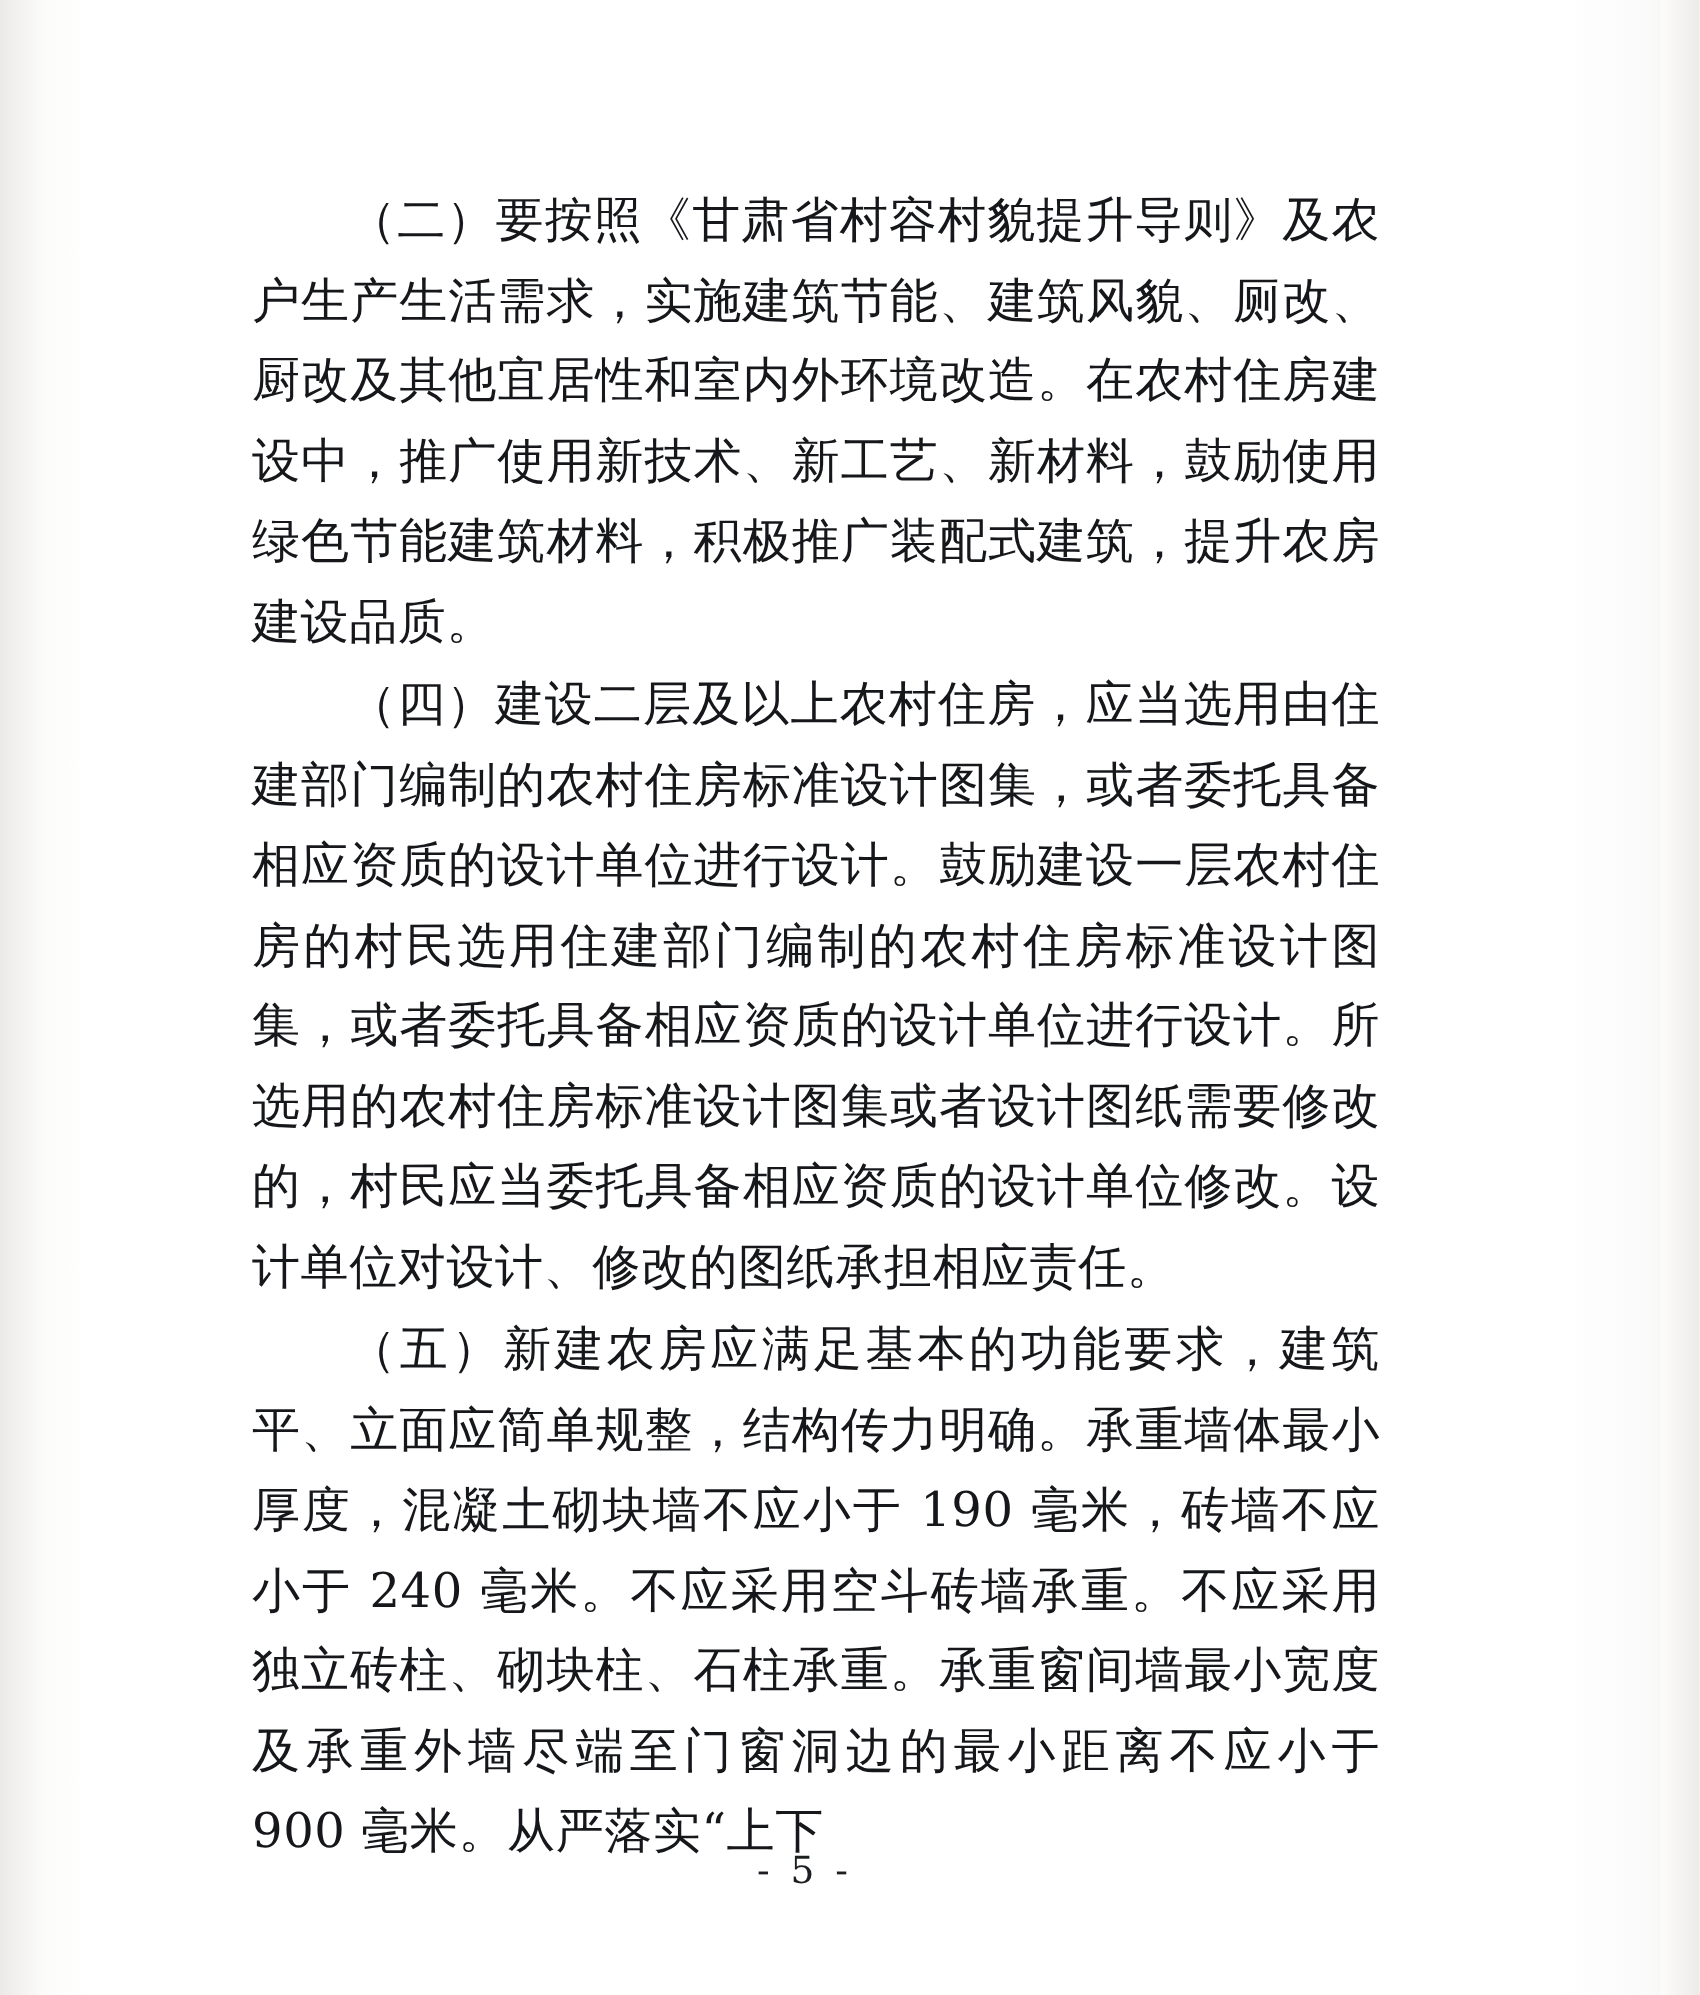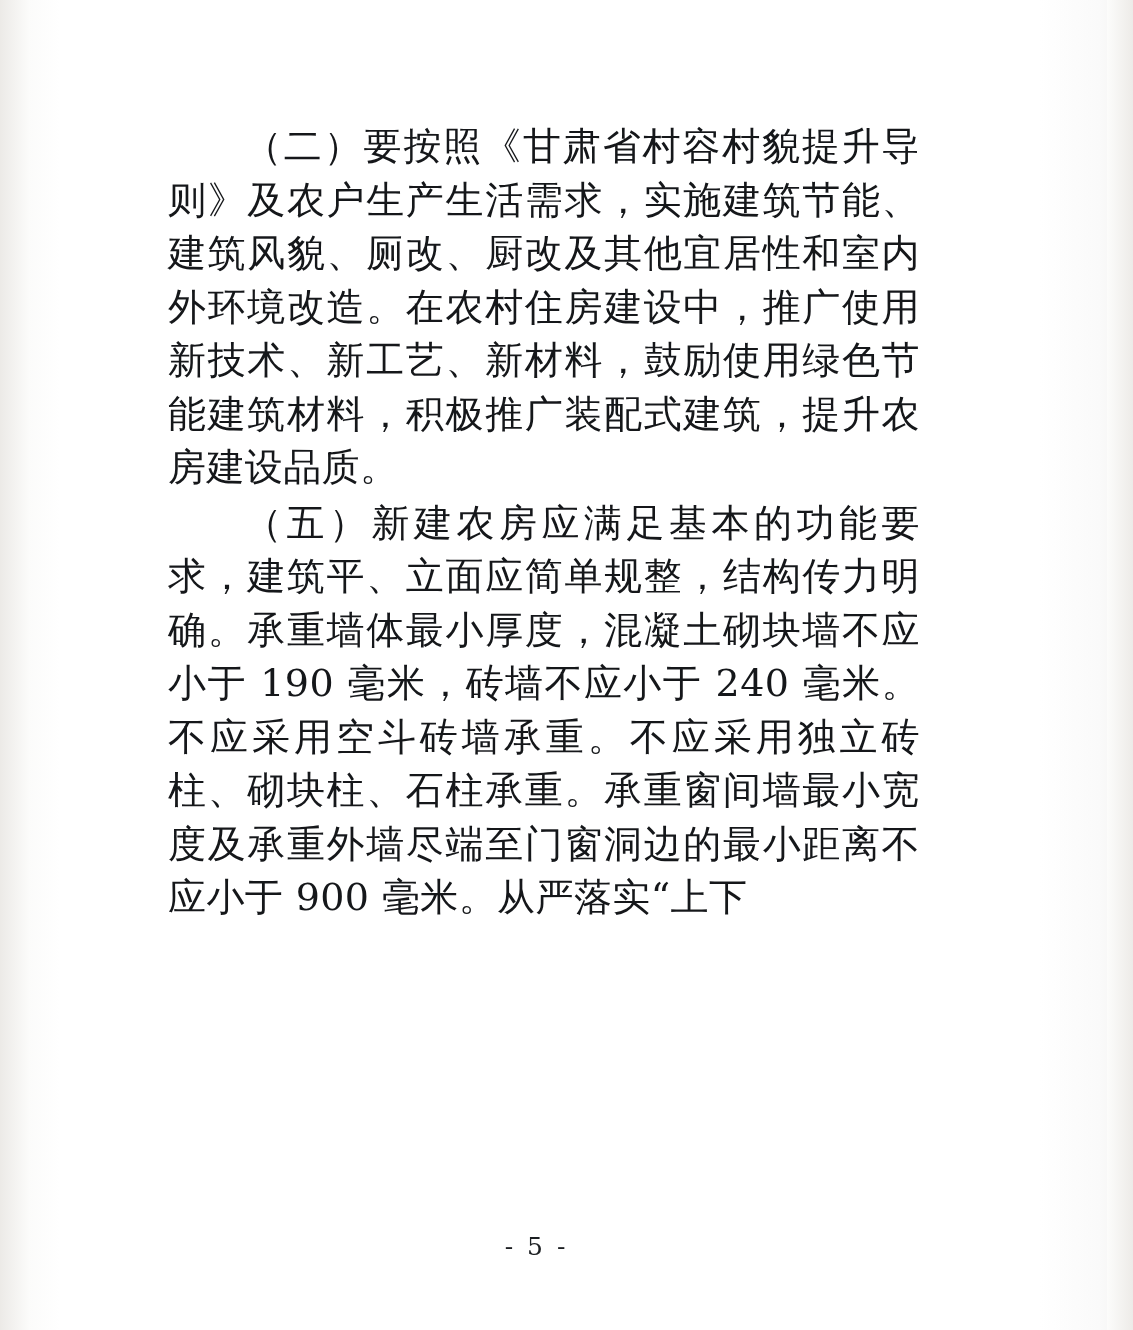--- a/index.html
+++ b/index.html
@@ -36,21 +36,21 @@
     background: linear-gradient(to left, #edebe8, #fcfcfb);
   }
   .content {
     position: absolute;
     left: 168px;
     top: 120px;
     width: 752px;
   }
   p.para {
     margin: 0 0 2px 0;
-    font-size: 38px;
+    font-size: 32px;
     line-height: 53.5px;
     color: #15171a;
     text-align: justify;
     text-justify: inter-ideograph;
     text-indent: 2em;
     letter-spacing: 0.4px;
     font-weight: 500;
   }
   .footer {
     position: absolute;
@@ -71,19 +71,20 @@
 </style>
 </head>
 <body>
 
 <div class="page">
   <div class="paper-edge-left"></div>
   <div class="paper-edge-right"></div>
 
   <div class="content">
     <p class="para">（二）要按照《甘肃省村容村貌提升导则》及农户生产生活需求，实施建筑节能、建筑风貌、厕改、厨改及其他宜居性和室内外环境改造。在农村住房建设中，推广使用新技术、新工艺、新材料，鼓励使用绿色节能建筑材料，积极推广装配式建筑，提升农房建设品质。</p>
+    <p class="para">（四）建设二层及以上农村住房，应当选用由住建部门编制的农村住房标准设计图集，或者委托具备相应资质的设计单位进行设计。鼓励建设一层农村住房的村民选用住建部门编制的农村住房标准设计图集，或者委托具备相应资质的设计单位进行设计。所选用的农村住房标准设计图集或者设计图纸需要修改的，村民应当委托具备相应资质的设计单位修改。设计单位对设计、修改的图纸承担相应责任。</p>
     <p class="para">（五）新建农房应满足基本的功能要求，建筑平、立面应简单规整，结构传力明确。承重墙体最小厚度，混凝土砌块墙不应小于 190 毫米，砖墙不应小于 240 毫米。不应采用空斗砖墙承重。不应采用独立砖柱、砌块柱、石柱承重。承重窗间墙最小宽度及承重外墙尽端至门窗洞边的最小距离不应小于 900 毫米。从严落实“上下</p>
   </div>
 
   <div class="footer">
     <span class="page-number">- 5 -</span>
   </div>
 </div>
 
 </body></html>

